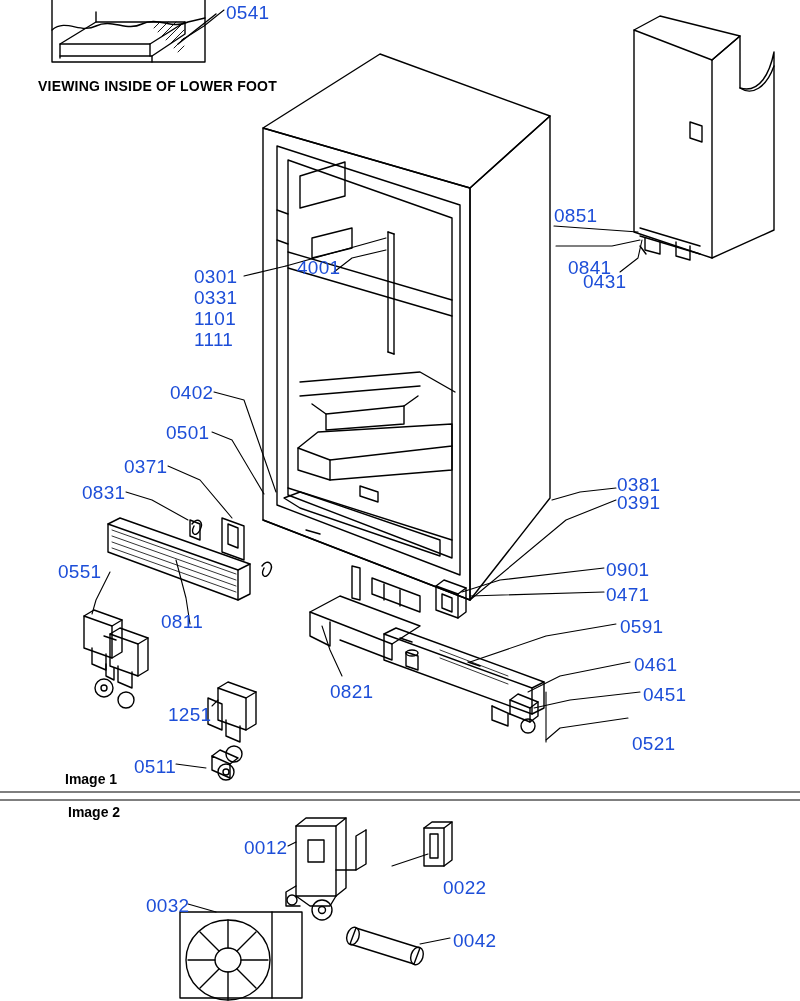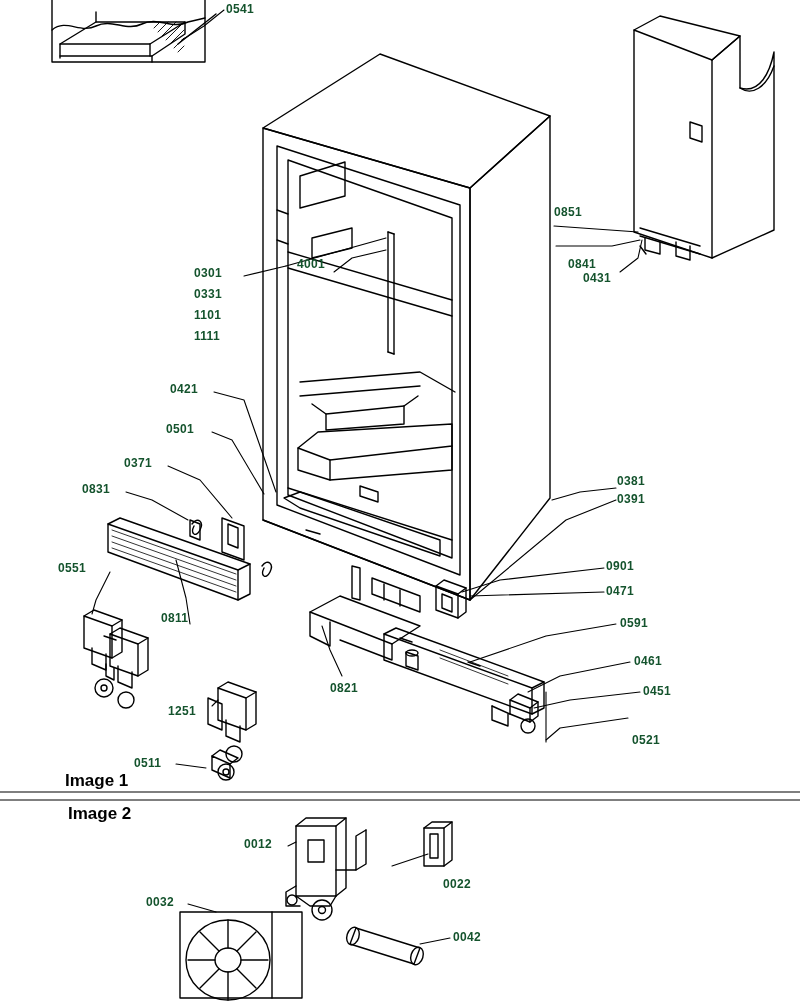--- a/index.html
+++ b/index.html
@@ -24,32 +24,32 @@
   svg.art {
     position: absolute;
     left: 0; top: 0;
     width: 800px;
     height: 1001px;
     overflow: visible;
   }
   .lbl {
     position: absolute;
     font-family: "Liberation Sans", sans-serif;
-    font-weight: bold;
-    font-size: 12px;
+    font-weight: normal;
+    font-size: 19px;
     letter-spacing: 0.3px;
     white-space: nowrap;
-    color: #14532d;
+    color: #1d4ed8;
     line-height: 1;
   }
   .cap {
     position: absolute;
     font-family: "Liberation Sans", sans-serif;
     font-weight: bold;
-    font-size: 17px;
+    font-size: 14px;
     white-space: nowrap;
     color: #000;
     line-height: 1;
   }
   .caption-big {
     font-size: 14px;
     font-weight: bold;
     letter-spacing: 0.2px;
   }
 </style>
@@ -312,31 +312,32 @@
       <g stroke-width="1.1">
         <path d="M288,846 L296,842"></path>
         <path d="M392,866 L428,854"></path>
         <path d="M188,904 L216,912"></path>
         <path d="M450,938 L420,944"></path>
       </g>
 
     </g>
   </svg>
 
+  <div class="cap caption-big" style="left:38px; top:79px;">VIEWING INSIDE OF LOWER FOOT</div>
 
   <div class="lbl" style="left:226px; top:3px;">0541</div>
   <div class="lbl" style="left:194px; top:267px;">0301</div>
   <div class="lbl" style="left:194px; top:288px;">0331</div>
   <div class="lbl" style="left:194px; top:309px;">1101</div>
   <div class="lbl" style="left:194px; top:330px;">1111</div>
   <div class="lbl" style="left:297px; top:258px;">4001</div>
   <div class="lbl" style="left:554px; top:206px;">0851</div>
   <div class="lbl" style="left:568px; top:238px;margin-top:20px;">0841</div>
   <div class="lbl" style="left:583px; top:272px;">0431</div>
-  <div class="lbl" style="left:170px; top:383px;">0421</div>
+  <div class="lbl" style="left:170px; top:383px;">0402</div>
   <div class="lbl" style="left:166px; top:423px;">0501</div>
   <div class="lbl" style="left:124px; top:457px;">0371</div>
   <div class="lbl" style="left:82px;  top:483px;">0831</div>
   <div class="lbl" style="left:58px;  top:562px;">0551</div>
   <div class="lbl" style="left:161px; top:612px;">0811</div>
   <div class="lbl" style="left:168px; top:705px;">1251</div>
   <div class="lbl" style="left:330px; top:682px;">0821</div>
   <div class="lbl" style="left:134px; top:757px;">0511</div>
   <div class="lbl" style="left:617px; top:475px;">0381</div>
   <div class="lbl" style="left:617px; top:493px;">0391</div>

